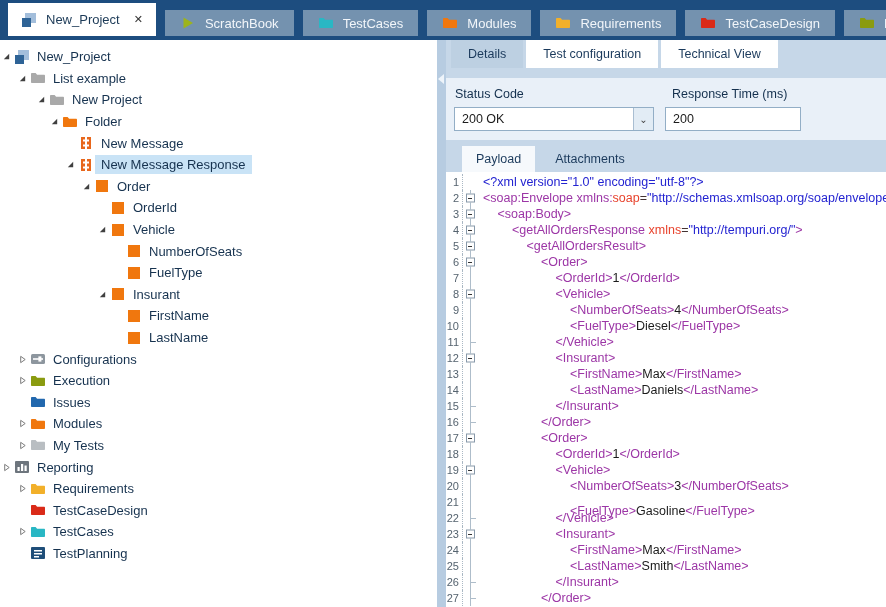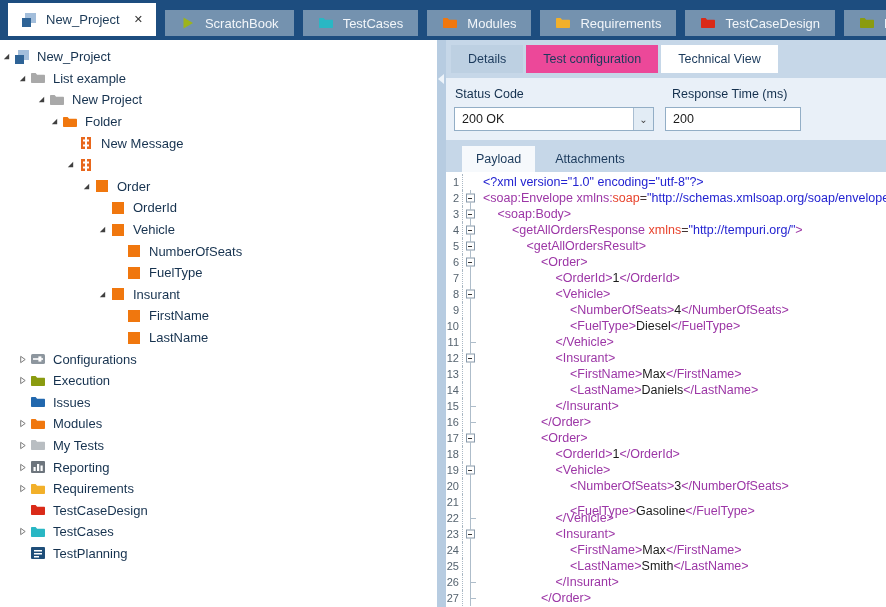--- a/index.html
+++ b/index.html
@@ -31,23 +31,23 @@
   .nlabel{padding:2px 6px;margin-left:1px}
   .nlabel.selected{background:var(--sel)}
 
   
   .splitter{width:9px;background:var(--split);position:relative;flex:none}
   .splitter .collapse{position:absolute;top:34px;left:1px;width:0;height:0;
       border-top:5px solid transparent;border-bottom:5px solid transparent;border-right:6px solid #eef4fa}
 
   
   .panel{flex:1;display:flex;flex-direction:column;min-width:0}
-  .ptabs{height:38px;background:var(--strip);display:flex;align-items:center;padding-left:5px;gap:3px;flex:none}
+  .ptabs{height:38px;background:var(--strip);display:flex;align-items:flex-start;padding-left:5px;gap:3px;flex:none}
   .ptab{height:28px;padding:0 17px;font-size:12.5px;color:#1b3a5c;display:flex;align-items:center;background:#bdd0e2;white-space:nowrap}
-  .ptab.shaded{background:#ec4899}
+  .ptab.shaded{background:#ffffff}
   .ptab.active{background:#fff}
 
   .statusrow{height:62px;background:var(--statusrow);position:relative;font-size:12.5px;color:#14304e;flex:none}
   .fldlabel{position:absolute;top:9px}
   .lab-status{left:9px}.lab-resp{left:226px}
   .combo{position:absolute;left:8px;top:29px;width:200px;height:24px;background:#fff;border:1px solid #93aec6;
          display:flex;align-items:center}
   .combo .cval{flex:1;padding:0 7px;font-size:12.5px;color:#1b1b1b}
   .combo .cbtn{width:20px;height:100%;border-left:1px solid #a9bed2;background:#e2ecf5;display:flex;align-items:center;justify-content:center;color:#444;font-size:10px}
   .tinput{position:absolute;left:219px;top:29px;width:136px;height:24px;border:1px solid #93aec6;background:#fff;
@@ -207,20 +207,21 @@
             <svg viewBox="0 0 10 10">
               <path d="M8 2v6H2z" fill="#404040"></path>
             </svg>
           </span>
           <span class="nicn">
             <svg viewBox="0 0 16 16" fill="#e8671c">
               <path d="M3 2h4v2.6H5v1.9h2v3H5v1.9h2V14H3z"></path>
               <path d="M13 2H9v2.6h2v1.9H9v3h2v1.9H9V14h4z"></path>
             </svg>
           </span>
+          <span class="nlabel selected">New Message Response</span>
         </div>
         <div class="trow" style="padding-left: 80px;">
           <span class="arrowbox">
             <svg viewBox="0 0 10 10">
               <path d="M8 2v6H2z" fill="#404040"></path>
             </svg>
           </span>
           <span class="nicn">
             <svg viewBox="0 0 16 16">
               <rect x="2" y="2" width="12" height="12" fill="#f0770e"></rect>
@@ -355,21 +356,21 @@
               <path d="M3 1.5 8 5 3 8.5z" fill="none" stroke="#7a7a7a" stroke-width="1.1"></path>
             </svg>
           </span>
           <span class="nicn">
             <svg viewBox="0 0 16 16">
               <path d="M1 4c0-.55.45-1 1-1h3.6l1.5 1.7H14c.55 0 1 .45 1 1V12c0 .55-.45 1-1 1H2c-.55 0-1-.45-1-1z" fill="#b9bec2"></path>
             </svg>
           </span>
           <span class="nlabel">My Tests</span>
         </div>
-        <div class="trow" style="padding-left: 16px;">
+        <div class="trow" style="">
           <span class="arrowbox">
             <svg viewBox="0 0 10 10">
               <path d="M3 1.5 8 5 3 8.5z" fill="none" stroke="#7a7a7a" stroke-width="1.1"></path>
             </svg>
           </span>
           <span class="nicn">
             <svg viewBox="0 0 16 16">
               <rect x="1" y="2" width="14" height="12" rx="1" fill="#6d757d"></rect>
               <rect x="3.5" y="8" width="2.2" height="4" fill="#fff"></rect>
               <rect x="7" y="5" width="2.2" height="7" fill="#fff"></rect>

